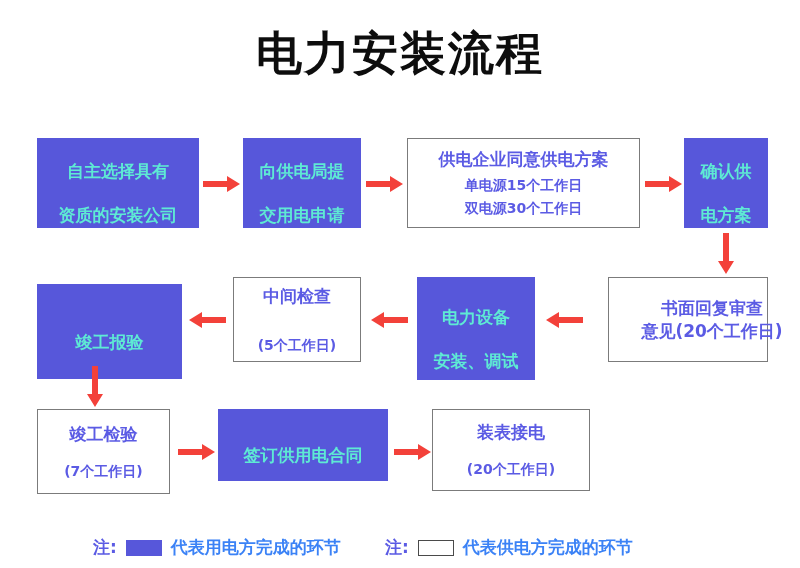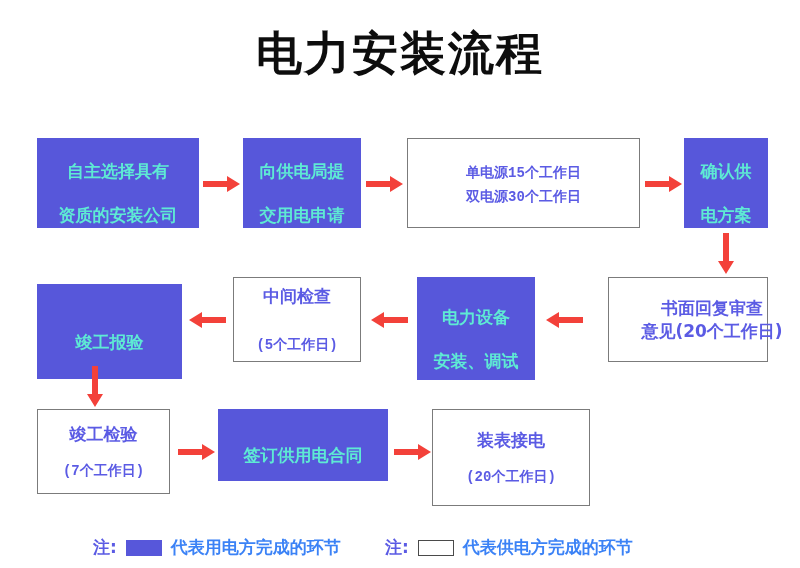--- a/index.html
+++ b/index.html
@@ -61,21 +61,20 @@
   .ln-main {
     font-size: 17px;
     font-weight: bold;
     white-space: nowrap;
   }
   .ln-sub {
     font-size: 14px;
     font-weight: bold;
     white-space: nowrap;
     margin-top: 5px;
-    font-family: Liberation Mono, monospace;
   }
   .ln-sub.tight { margin-top: 16px; }
 
   
   .arrow {
     position: absolute;
     line-height: 0;
   }
   .arrow svg { display: block; }
 
@@ -132,20 +131,21 @@
   <span class="ln-main">交用电申请</span>
 </div>
 
 <div class="arrow" style="left:366px; top:175px;">
   <svg width="38" height="18" viewBox="0 0 38 18">
       <path d="M0 6 H24 V1 L37 9 L24 17 V12 H0 Z" fill="#F3413A"></path>
     </svg>
 </div>
 
 <div class="node outlined" style="left:407px; top:138px; width:233px; height:90px;">
+  <span class="ln-main">供电企业同意供电方案</span>
   <span class="ln-sub">单电源15个工作日</span>
   <span class="ln-sub">双电源30个工作日</span>
 </div>
 
 <div class="arrow" style="left:645px; top:175px;">
   <svg width="38" height="18" viewBox="0 0 38 18">
       <path d="M0 6 H24 V1 L37 9 L24 17 V12 H0 Z" fill="#F3413A"></path>
     </svg>
 </div>
 
@@ -217,21 +217,21 @@
 <div class="node filled" style="left:218px; top:409px; width:170px; height:72px;">
   <span class="ln-main">签订供用电合同</span>
 </div>
 
 <div class="arrow" style="left:394px; top:443px;">
   <svg width="38" height="18" viewBox="0 0 38 18">
       <path d="M0 6 H24 V1 L37 9 L24 17 V12 H0 Z" fill="#F3413A"></path>
     </svg>
 </div>
 
-<div class="node outlined" style="left:432px; top:409px; width:158px; height:97px;">
+<div class="node outlined" style="left:432px; top:409px; width:158px; height:82px;">
   <span class="ln-main">装表接电</span>
   <span class="ln-sub tight">(20个工作日)</span>
 </div>
 
 <div class="legend-item" style="left:93px; top:536px;">
   <span class="legend-note">注:</span>
   <span class="legend-swatch filled"></span>
   <span class="legend-label">代表用电方完成的环节</span>
 </div>
 

